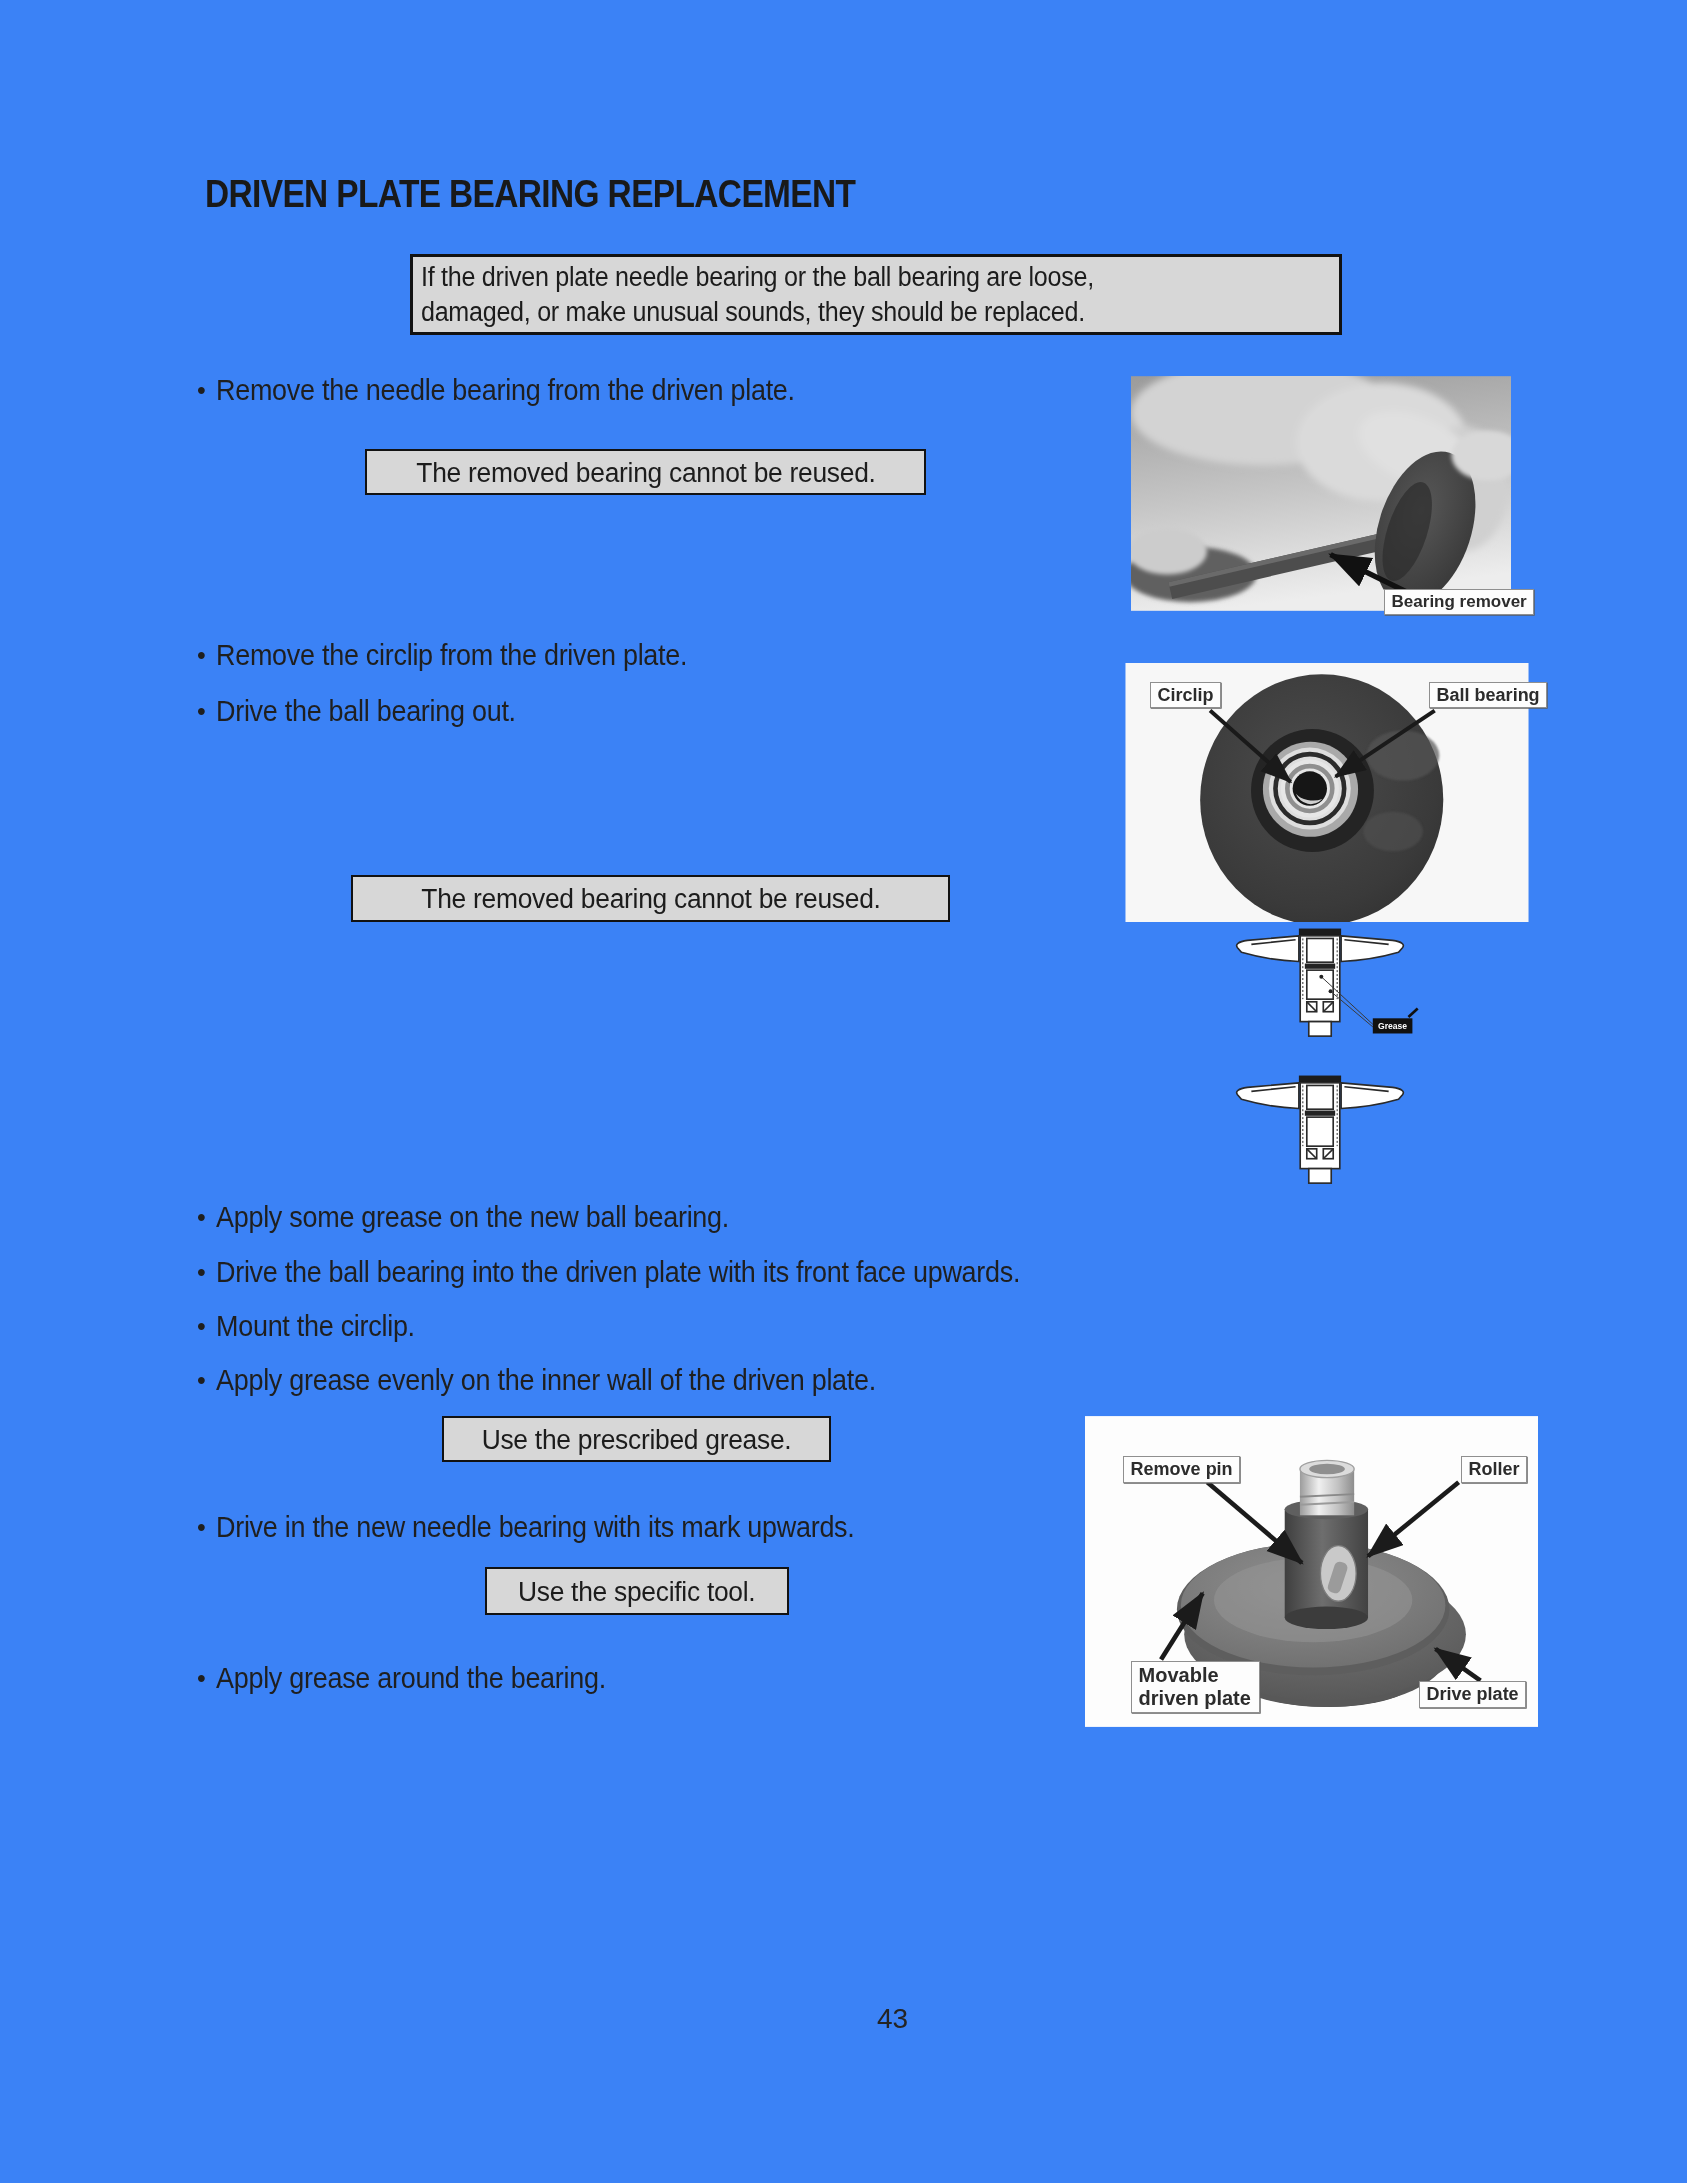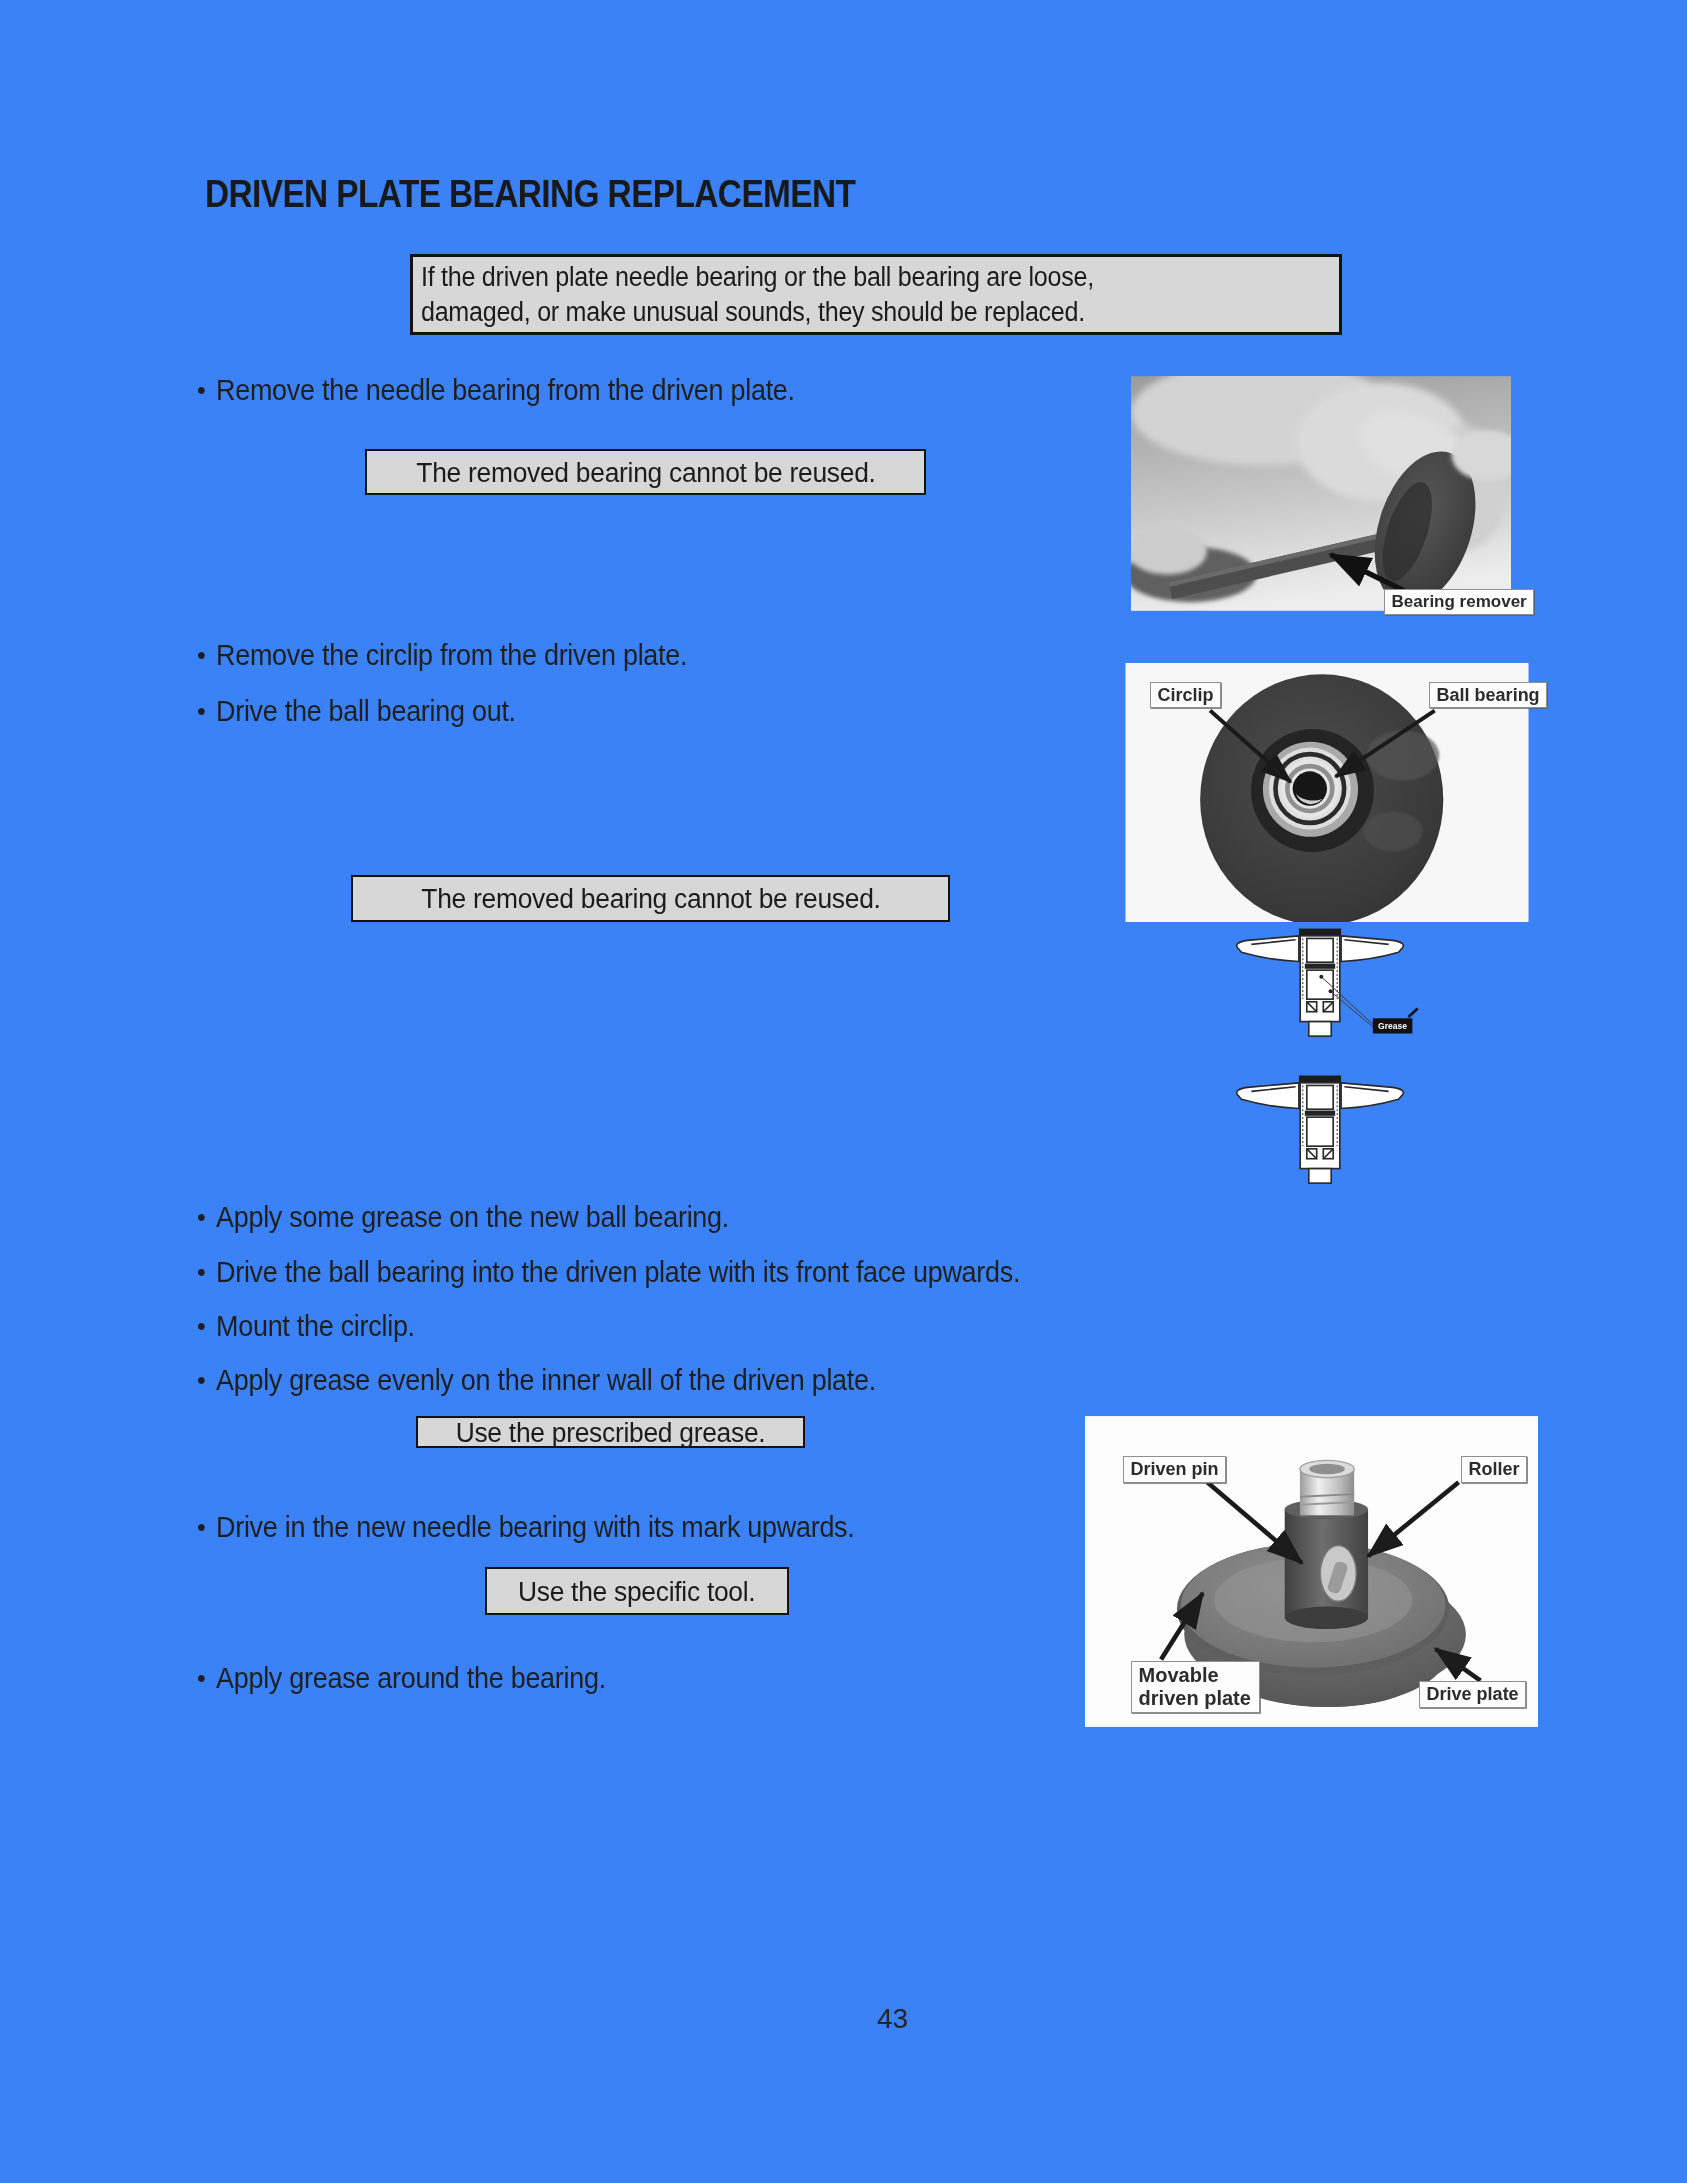--- a/index.html
+++ b/index.html
@@ -74,21 +74,21 @@
   <div class="bullet-row" style="top:1364px"><span class="bullet-glyph">•</span><span class="cx">Apply grease evenly on the inner wall of the driven plate.</span></div>
   <div class="bullet-row" style="top:1511px"><span class="bullet-glyph">•</span><span class="cx">Drive in the new needle bearing with its mark upwards.</span></div>
   <div class="bullet-row" style="top:1662px"><span class="bullet-glyph">•</span><span class="cx">Apply grease around the bearing.</span></div>
 
   <div class="graybox" style="left:365px;top:449px;width:561px;height:46px;border-width:2.6px;">
       <span class="cxc">The removed bearing cannot be reused.</span>
     </div>
   <div class="graybox" style="left:351px;top:875px;width:599px;height:47px;border-width:2.6px;">
       <span class="cxc">The removed bearing cannot be reused.</span>
     </div>
-  <div class="graybox" style="left:416px;top:1416px;width:389px;height:32px;border-width:2.6px;">
+  <div class="graybox" style="left:442px;top:1416px;width:389px;height:46px;border-width:2.6px;">
       <span class="cxc">Use the prescribed grease.</span>
     </div>
   <div class="graybox" style="left:485px;top:1567px;width:304px;height:48px;border-width:2.6px;">
       <span class="cxc">Use the specific tool.</span>
     </div>
 
   <div class="fig" style="left:1131px;top:376px;width:380px;height:235px;">
     <svg width="380" height="235" viewBox="0 0 575 355">
       <defs>
         <linearGradient id="p1bg" x1="0" y1="0" x2="0.2" y2="1">
@@ -259,21 +259,21 @@
       <rect x="325" y="78" width="82" height="72" fill="url(#p3sil)"></rect>
       <line x1="325" y1="122" x2="407" y2="118" stroke="#8a8a8a" stroke-width="3"></line>
       <line x1="325" y1="134" x2="407" y2="130" stroke="#9a9a9a" stroke-width="3"></line>
       <ellipse cx="366" cy="80" rx="41" ry="13" fill="#dcdcdc" stroke="#a0a0a0" stroke-width="2"></ellipse>
       <ellipse cx="366" cy="80" rx="27" ry="8" fill="#8f8f8f"></ellipse>
       <line x1="185" y1="100" x2="328" y2="222" stroke="#1b1b1b" stroke-width="7" marker-end="url(#p3ah)"></line>
       <line x1="565" y1="100" x2="428" y2="212" stroke="#1b1b1b" stroke-width="7" marker-end="url(#p3ah)"></line>
       <line x1="115" y1="368" x2="178" y2="268" stroke="#1b1b1b" stroke-width="7" marker-end="url(#p3ah)"></line>
       <line x1="598" y1="400" x2="530" y2="352" stroke="#1b1b1b" stroke-width="7" marker-end="url(#p3ah)"></line>
     </svg>
-    <div class="photo-label" style="left:38px;top:40px;font-size:18px;"><span>Driven pin</span></div>
+    <div class="photo-label" style="left:38px;top:40px;font-size:18px;"><span>Remove pin</span></div>
     <div class="photo-label" style="left:376px;top:40px;font-size:18px;"><span>Roller</span></div>
     <div class="photo-label wrap" style="left:46px;top:245px;width:114px;font-size:20px;"><span>Movable driven plate</span></div>
     <div class="photo-label" style="left:334px;top:265px;font-size:18px;"><span>Drive plate</span></div>
   </div>
 
   <div id="page-number">43</div>
 
 </div>
 
 

